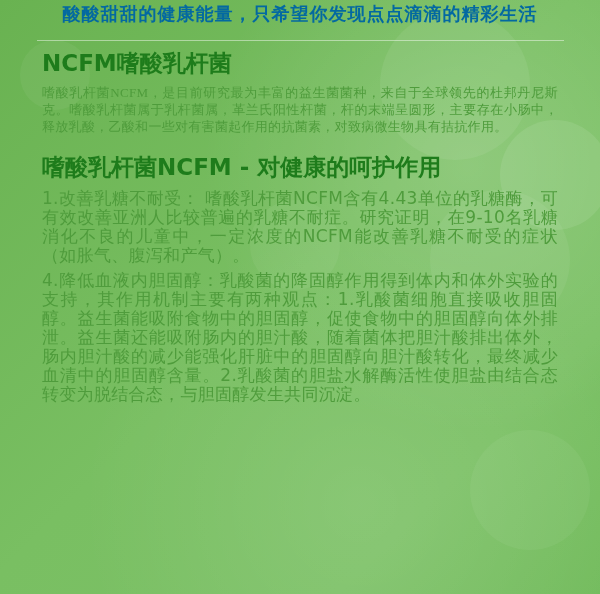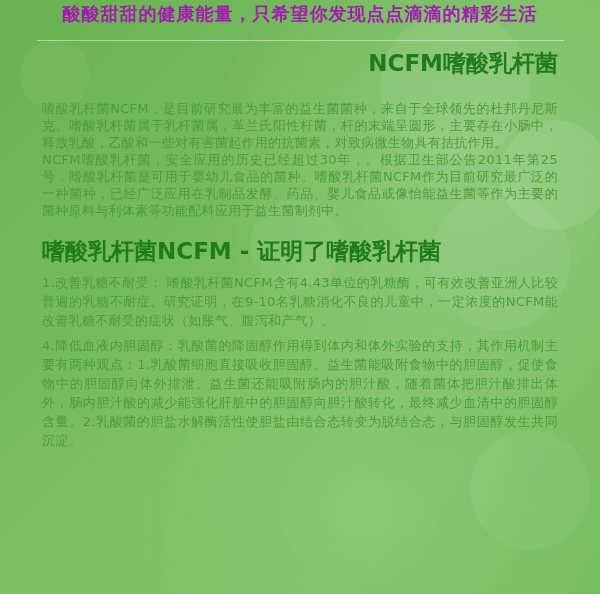--- a/index.html
+++ b/index.html
@@ -35,21 +35,21 @@
     text-align: center;
     color: #ffffff;
     font-size: 31px;
     font-weight: bold;
     line-height: 36px;
     letter-spacing: 2px;
   }
   .page-subtitle {
     margin: 2px 0 0 0;
     text-align: center;
-    color: #a21caf;
+    color: #0369a1;
     font-size: 18px;
     font-weight: bold;
     line-height: 24px;
     letter-spacing: 1px;
   }
   .divider {
     height: 1px;
     background: rgba(255,255,255,0.45);
     margin: 14px auto 0 auto;
     width: 527px;
@@ -57,37 +57,37 @@
 
   .content { padding: 0 42px; }
 
   .section-heading {
     margin: 0;
     color: #1e7c1b;
     font-size: 23px;
     font-weight: bold;
     line-height: 26px;
   }
-  .sec1 .section-heading { margin-top: 9px; text-align: right; }
+  .sec1 .section-heading { margin-top: 9px; }
   .sec2 .section-heading { margin-top: 19px; }
 
   .sec1 p {
     margin: 0;
     color: #4f9c3c;
     font-size: 13px;
     line-height: 17px;
     text-align: justify;
     letter-spacing: 0.3px;
   }
-  .sec1 p:first-of-type { margin-top: 24px; }
+  .sec1 p:first-of-type { margin-top: 8px; font-family: Liberation Serif, serif; }
 
   .sec2 p {
     margin: 0;
     color: #4f9c3c;
-    font-size: 13px;
+    font-size: 17px;
     line-height: 19px;
     text-align: justify;
     letter-spacing: 0.3px;
   }
   .sec2 p:first-of-type { margin-top: 9px; }
   .sec2 p + p { margin-top: 6px; }
 </style>
 </head>
 <body>
 
@@ -103,23 +103,22 @@
 
   <div class="page-subtitle">酸酸甜甜的健康能量，只希望你发现点点滴滴的精彩生活</div>
 
   <div class="divider"></div>
 
   <div class="content">
 
     <div class="sec1">
       <h2 class="section-heading">NCFM嗜酸乳杆菌</h2>
       <p>嗜酸乳杆菌NCFM，是目前研究最为丰富的益生菌菌种，来自于全球领先的杜邦丹尼斯克。嗜酸乳杆菌属于乳杆菌属，革兰氏阳性杆菌，杆的末端呈圆形，主要存在小肠中，释放乳酸，乙酸和一些对有害菌起作用的抗菌素，对致病微生物具有拮抗作用。</p>
-      <p>NCFM嗜酸乳杆菌，安全应用的历史已经超过30年，。根据卫生部公告2011年第25号，嗜酸乳杆菌是可用于婴幼儿食品的菌种。嗜酸乳杆菌NCFM作为目前研究最广泛的一种菌种，已经广泛应用在乳制品发酵、药品、婴儿食品或像怡能益生菌等作为主要的菌种原料与利体素等功能配料应用于益生菌制剂中。</p>
     </div>
 
     <div class="sec2">
-      <h2 class="section-heading">嗜酸乳杆菌NCFM - 证明了嗜酸乳杆菌</h2>
+      <h2 class="section-heading">嗜酸乳杆菌NCFM - 对健康的呵护作用</h2>
       <p>1.改善乳糖不耐受： 嗜酸乳杆菌NCFM含有4.43单位的乳糖酶，可有效改善亚洲人比较普遍的乳糖不耐症。研究证明，在9-10名乳糖消化不良的儿童中，一定浓度的NCFM能改善乳糖不耐受的症状（如胀气、腹泻和产气）。</p>
       <p>4.降低血液内胆固醇：乳酸菌的降固醇作用得到体内和体外实验的支持，其作用机制主要有两种观点：1.乳酸菌细胞直接吸收胆固醇。益生菌能吸附食物中的胆固醇，促使食物中的胆固醇向体外排泄。益生菌还能吸附肠内的胆汁酸，随着菌体把胆汁酸排出体外，肠内胆汁酸的减少能强化肝脏中的胆固醇向胆汁酸转化，最终减少血清中的胆固醇含量。2.乳酸菌的胆盐水解酶活性使胆盐由结合态转变为脱结合态，与胆固醇发生共同沉淀。</p>
     </div>
 
   </div>
 </div>
 
 </body></html>

